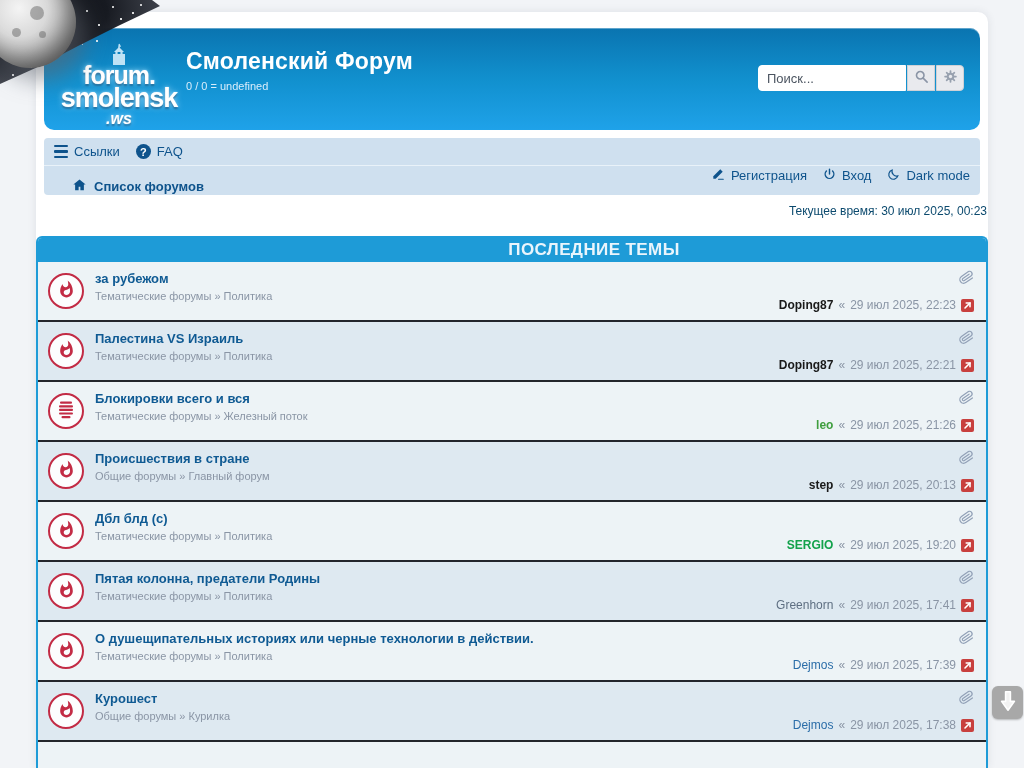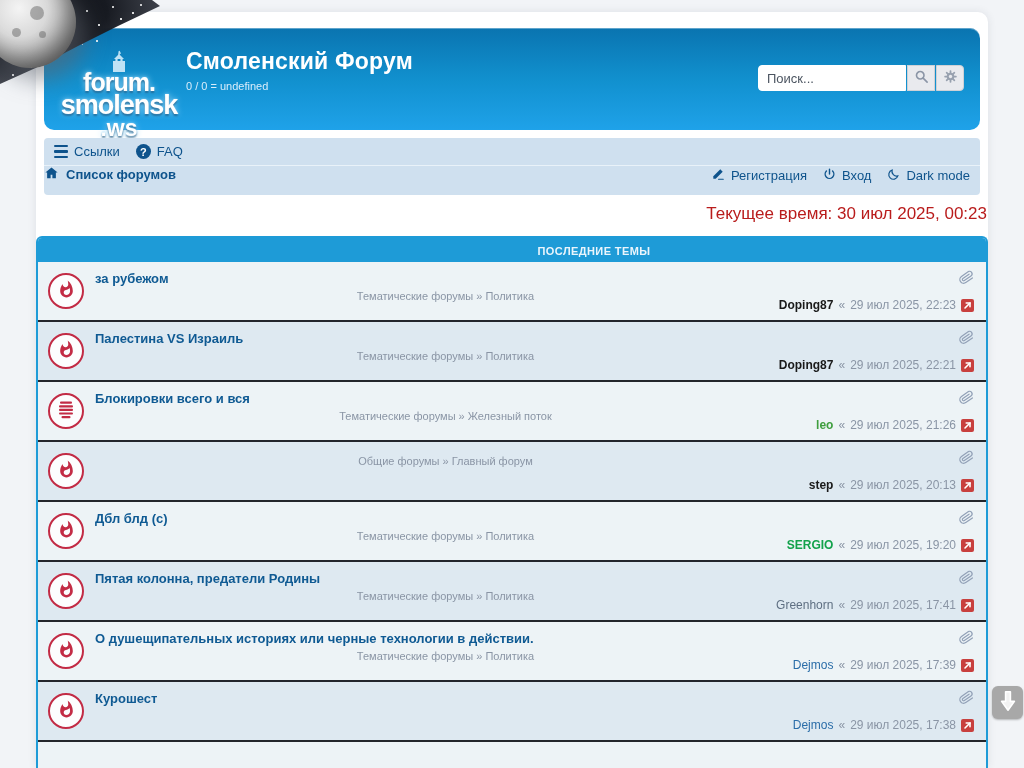--- a/index.html
+++ b/index.html
@@ -29,28 +29,28 @@
   }
   .moon .crater { position:absolute; border-radius:50%; background:rgba(90,90,90,.45); }
   .star { position:absolute; background:#fff; border-radius:50%; z-index:6; pointer-events:none; }
 
   
   .site-header {
     position:absolute; left:8px; top:16px; width:936px; height:102px; border-radius:10px;
     background:linear-gradient(180deg,#0a74b0 0%, #1190ce 50%, #1fa2e9 100%);
     box-shadow:inset 0 1px 0 rgba(255,255,255,.35);
   }
-  .logo { position:absolute; left:14px; top:22px; width:122px; text-align:center; color:#fff; line-height:.95; cursor:pointer; }
+  .logo { position:absolute; left:14px; top:15px; width:122px; text-align:center; color:#fff; line-height:.95; cursor:pointer; }
   .logo .tower { margin-bottom:-3px; }
   .logo .l1 { font-size:25px; font-weight:bold; letter-spacing:-1px;
     text-shadow:0 2px 2px rgba(10,60,100,.55), 0 0 6px rgba(160,220,250,.95), 0 0 2px rgba(120,200,245,1); }
   .logo .l2 { font-size:27px; font-weight:bold; letter-spacing:-1px; margin-top:-2px;
     text-shadow:0 2px 2px rgba(10,60,100,.55), 0 0 6px rgba(160,220,250,.95), 0 0 2px rgba(120,200,245,1); }
-  .logo .l3 { font-size:23px; font-weight:bold; margin-top:-1px;
-    text-shadow:0 2px 2px rgba(10,60,100,.55), 0 0 6px rgba(160,220,250,.95), 0 0 2px rgba(120,200,245,1); }
+  .logo .l3 { font-size:16px; font-weight:bold; margin-top:-1px;
+    text-shadow:0 2px 2px rgba(10,60,100,.55), 0 0 6px rgba(160,220,250,.95), 0 0 2px rgba(120,200,245,1);font-style:italic; }
   .title-block { position:absolute; left:142px; top:20px; color:#fff; }
   .site-title { font-size:23px; font-weight:bold; letter-spacing:.2px; cursor:pointer; }
   .site-desc { font-size:11px; color:#d8edfb; margin-top:5px; }
 
   .search-bar { position:absolute; right:16px; top:37px; display:flex; height:26px; }
   .search-input {
     width:148px; height:26px; border:1px solid #fff; border-radius:4px 0 0 4px;
     padding:0 8px; font-size:13px; color:#333; outline:none;
     font-family:"Liberation Sans", sans-serif;
   }
@@ -58,55 +58,55 @@
   .sbtn {
     width:28px; height:26px; margin-left:1px; background:#e9eaee;
     border:1px solid #cfd1d6; display:flex; align-items:center; justify-content:center; cursor:pointer;
   }
   .sbtn.last { border-radius:0 4px 4px 0; }
 
   
   .navbar { position:absolute; left:8px; top:126px; width:936px; background:#cfe0ef; border-radius:4px; }
   .nav-row1 { height:28px; display:flex; align-items:center; justify-content:space-between;
     padding:0 10px; border-bottom:1px solid #e9f2f9; }
-  .nav-row2 { height:29px; display:flex; align-items:flex-start; padding:0 0; }
+  .nav-row2 { height:29px; display:flex; align-items:flex-end; padding:0 28px; }
   .nav-group { display:flex; align-items:center; }
   .nav-link { display:flex; align-items:center; gap:6px; margin-right:16px; color:#0e538c;
     font-size:13px; cursor:pointer; }
   .nav-group.right .nav-link { margin-right:0; margin-left:16px;margin-top:48px; }
   .burger { display:inline-flex; flex-direction:column; gap:3px; }
   .burger i { width:14px; height:2.5px; background:#0e538c; border-radius:1px; }
   .qmark { width:15px; height:15px; border-radius:50%; background:#0e538c; color:#fff;
     font-size:11px; font-weight:bold; display:inline-flex; align-items:center; justify-content:center; }
   .crumb { display:flex; align-items:center; gap:7px; color:#0e538c; font-size:13px; font-weight:bold; cursor:pointer; }
 
   
   .time-line { position:absolute; top:192px; right:1px; width:100%; text-align:right;
-    font-size:17px; color:#b91c1c; }
+    font-size:12px; color:#0c4a6e; }
 
   
   .topics-panel {
     position:absolute; left:0; top:224px; width:952px; height:532px;
     border:2px solid #1e9bd7; border-bottom:none; border-radius:6px 6px 0 0; overflow:hidden;
     background:#edf3f6;
   }
   .panel-header { height:24px; line-height:24px; background:#1e9bd7; text-align:center; }
-  .panel-header span { position:relative; left:82px; color:#eaf5fc; font-size:11px; font-weight:bold; letter-spacing:.4px; }
+  .panel-header span { position:relative; left:82px; color:#eaf5fc; font-size:17px; font-weight:bold; letter-spacing:.4px; }
 
   .topic-row { position:relative; height:60px; border-bottom:2px solid #23262c; }
   .topic-row.odd  { background:#edf3f6; }
   .topic-row.even { background:#dee9f1; }
   .row-icon {
     position:absolute; left:10px; top:11px; width:36px; height:36px; border:2px solid #c22b45;
     border-radius:50%; background:#fcfdfe; display:flex; align-items:center; justify-content:center;
   }
   .row-main { position:absolute; left:57px; top:9px; right:190px; }
   .topic-title { font-size:13px; font-weight:bold; color:#0f5a93; line-height:15px; cursor:pointer;
     white-space:nowrap; overflow:hidden; text-overflow:ellipsis; display:block; }
-  .topic-path { font-size:11px; color:#8a95a5; margin-top:4px;text-align:center; }
+  .topic-path { font-size:11px; color:#8a95a5; margin-top:4px; }
   .path-link { cursor:pointer; }
   .paperclip { position:absolute; right:12px; top:8px; }
   .row-last { position:absolute; right:12px; bottom:8px; font-size:12px; color:#8a95a5;
     display:flex; align-items:center; gap:5px; }
   .author { cursor:pointer; }
   .jump-icon { width:13px; height:13px; background:#c8403e; border-radius:2px;
     display:inline-flex; align-items:center; justify-content:center; cursor:pointer; }
   .topic-row.partial { border-bottom:none; background:#edf3f6; }
 
   
@@ -330,20 +330,21 @@
   <div class="topic-row even">
     <div class="row-icon">
       <span>
         <svg width="19" height="19" viewBox="0 0 24 24" fill="#c22b45">
           <path d="M13.5.67s.74 2.65.74 4.8c0 2.06-1.35 3.73-3.41 3.73-2.07 0-3.63-1.67-3.63-3.73l.03-.36C5.21 7.51 4 10.62 4 14c0 4.42 3.58 8 8 8s8-3.58 8-8C20 8.61 17.41 3.8 13.5.67zM11.71 19c-1.78 0-3.22-1.4-3.22-3.14 0-1.62 1.05-2.76 2.81-3.12 1.77-.36 3.6-1.21 4.62-2.58.39 1.29.59 2.65.59 4.04 0 2.65-2.15 4.8-4.8 4.8z"></path>
         </svg>
       </span>
 
     </div>
     <div class="row-main">
+      <span class="topic-title">Происшествия в стране</span>
       <div class="topic-path"><span class="path-link">Общие форумы</span><span> » </span><span class="path-link">Главный форум</span></div>
     </div>
     <span class="paperclip">
       <svg width="15" height="15" viewBox="0 0 24 24" fill="none" stroke="#93a2b8" stroke-width="2" stroke-linecap="round" transform="rotate(10)">
         <path d="M21.44 11.05l-9.19 9.19a6 6 0 0 1-8.49-8.49l9.19-9.19a4 4 0 0 1 5.66 5.66l-9.2 9.19a2 2 0 0 1-2.83-2.83l8.49-8.48"></path>
       </svg>
     </span>
     <div class="row-last">
       <span class="author" style="color: rgb(26, 26, 26); font-weight: bold;">step</span>
       <span class="date-sep">«</span>
@@ -454,20 +455,21 @@
     <div class="row-icon">
       <span>
         <svg width="19" height="19" viewBox="0 0 24 24" fill="#c22b45">
           <path d="M13.5.67s.74 2.65.74 4.8c0 2.06-1.35 3.73-3.41 3.73-2.07 0-3.63-1.67-3.63-3.73l.03-.36C5.21 7.51 4 10.62 4 14c0 4.42 3.58 8 8 8s8-3.58 8-8C20 8.61 17.41 3.8 13.5.67zM11.71 19c-1.78 0-3.22-1.4-3.22-3.14 0-1.62 1.05-2.76 2.81-3.12 1.77-.36 3.6-1.21 4.62-2.58.39 1.29.59 2.65.59 4.04 0 2.65-2.15 4.8-4.8 4.8z"></path>
         </svg>
       </span>
 
     </div>
     <div class="row-main">
       <span class="topic-title">Курошест</span>
+      <div class="topic-path"><span class="path-link">Общие форумы</span><span> » </span><span class="path-link">Курилка</span></div>
     </div>
     <span class="paperclip">
       <svg width="15" height="15" viewBox="0 0 24 24" fill="none" stroke="#93a2b8" stroke-width="2" stroke-linecap="round" transform="rotate(10)">
         <path d="M21.44 11.05l-9.19 9.19a6 6 0 0 1-8.49-8.49l9.19-9.19a4 4 0 0 1 5.66 5.66l-9.2 9.19a2 2 0 0 1-2.83-2.83l8.49-8.48"></path>
       </svg>
     </span>
     <div class="row-last">
       <span class="author" style="color: rgb(42, 109, 168); font-weight: normal;">Dejmos</span>
       <span class="date-sep">«</span>
       <span class="topic-date">29 июл 2025, 17:38</span>

